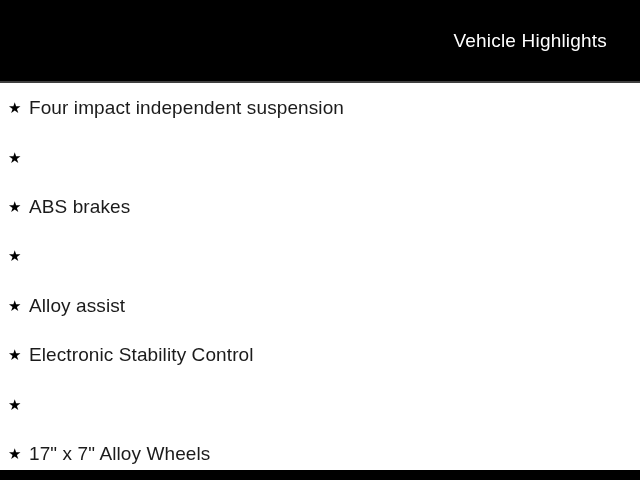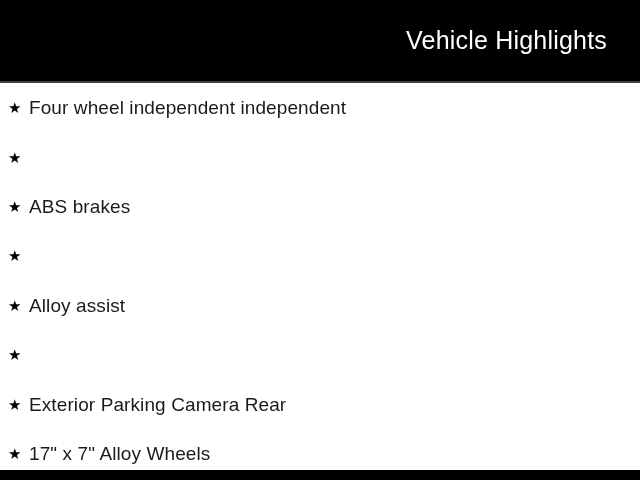--- a/index.html
+++ b/index.html
@@ -18,21 +18,21 @@
     height: 81px;
     background: #000000;
     border-bottom: 2px solid #3f3f3f;
     display: flex;
     align-items: center;
     justify-content: flex-end;
     box-sizing: content-box;
   }
   .header-title {
     color: #ffffff;
-    font-size: 25px;
+    font-size: 19px;
     margin-right: 33px;
     letter-spacing: 0.2px;
     line-height: 1;
   }
   .highlights-list {
     list-style: none;
     margin: 0;
     padding: 0;
   }
   .highlight-item {
@@ -67,42 +67,42 @@
 </head>
 <body>
 
 <div class="header">
   <span class="header-title">Vehicle Highlights</span>
 </div>
 
 <ul class="highlights-list">
   <li class="highlight-item">
     <span class="star">★</span>
-    <span class="item-text">Four wheel independent independent</span>
+    <span class="item-text">Four impact independent suspension</span>
   </li>
   <li class="highlight-item">
     <span class="star">★</span>
   </li>
   <li class="highlight-item">
     <span class="star">★</span>
     <span class="item-text">ABS brakes</span>
   </li>
   <li class="highlight-item">
     <span class="star">★</span>
   </li>
   <li class="highlight-item">
     <span class="star">★</span>
     <span class="item-text">Alloy assist</span>
   </li>
   <li class="highlight-item">
     <span class="star">★</span>
+    <span class="item-text">Electronic Stability Control</span>
   </li>
   <li class="highlight-item">
     <span class="star">★</span>
-    <span class="item-text">Exterior Parking Camera Rear</span>
   </li>
   <li class="highlight-item">
     <span class="star">★</span>
     <span class="item-text">17" x 7" Alloy Wheels</span>
   </li>
 </ul>
 
 <div class="footer-bar"></div>
 
 </body></html>

